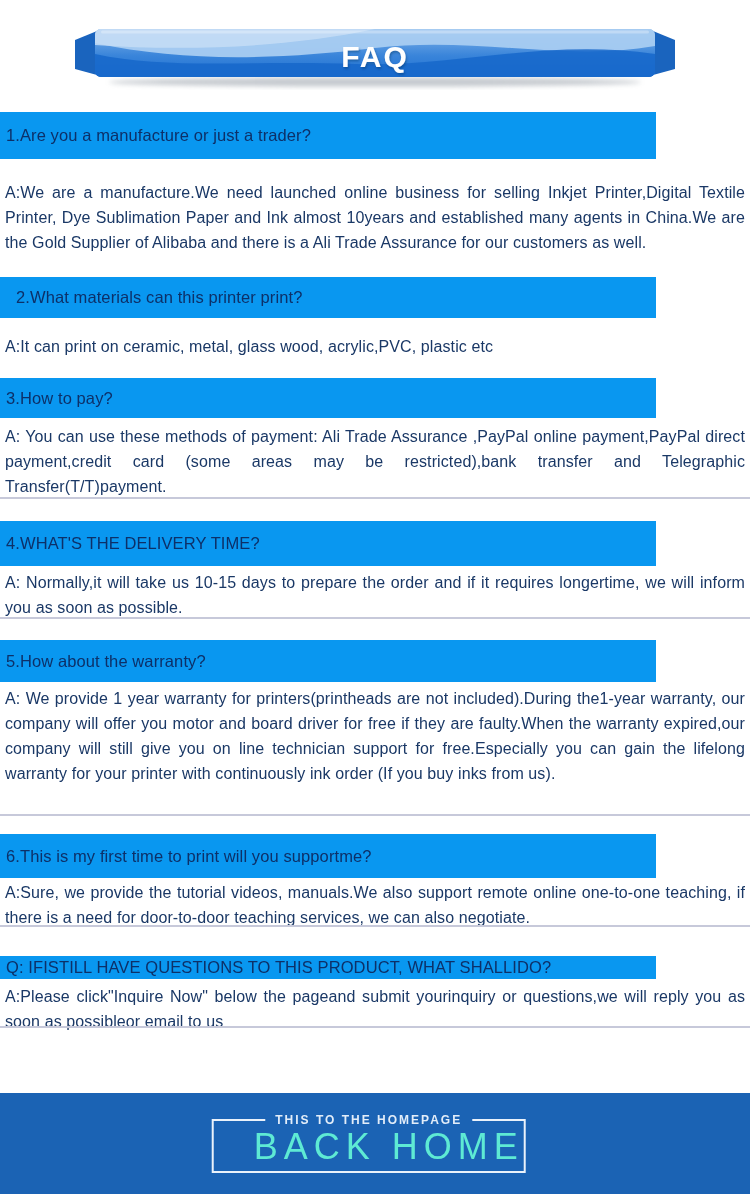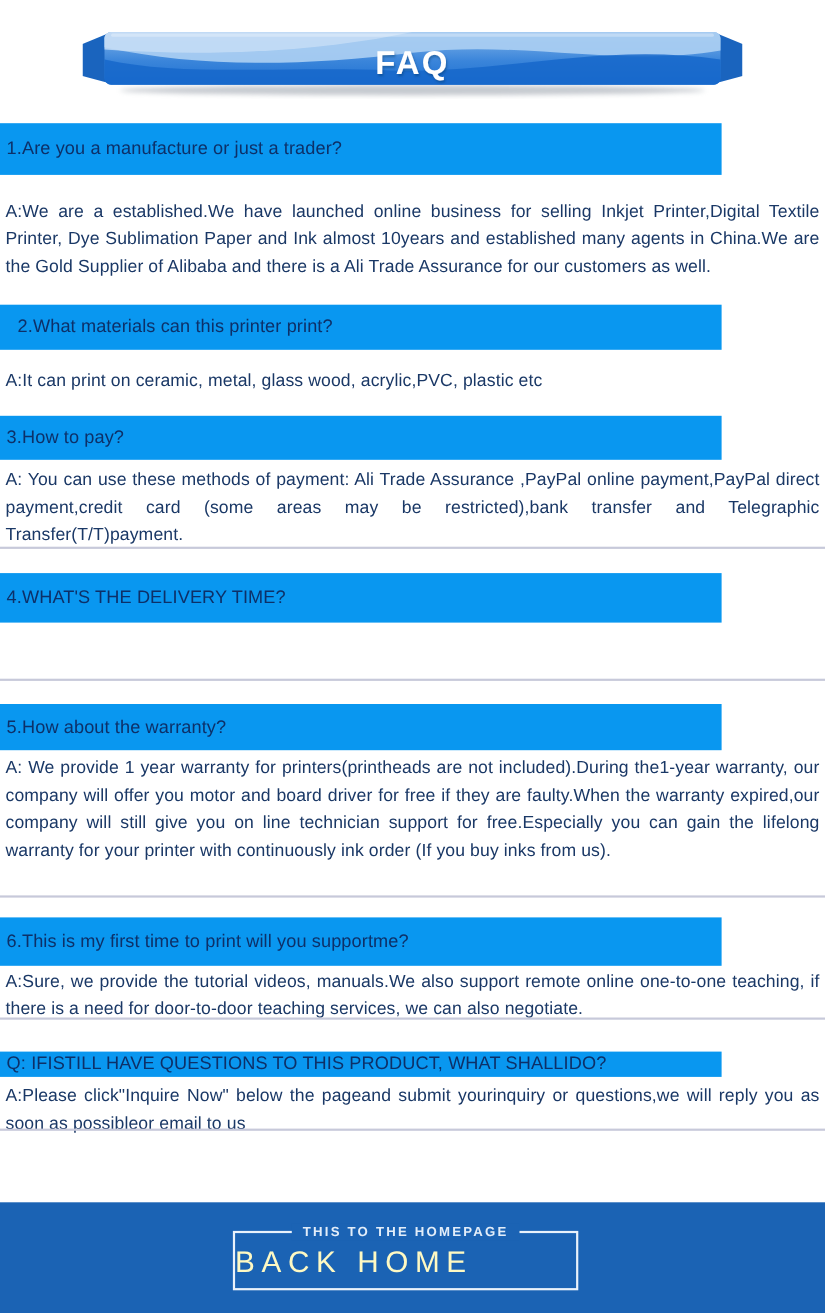--- a/index.html
+++ b/index.html
@@ -86,24 +86,24 @@
     padding: 0 10px;
     font-size: 12px;
     font-weight: bold;
     letter-spacing: 2px;
     color: #E2EDF9;
     white-space: nowrap;
     line-height: 16px;
   }
   .back-big {
     width: 100%;
-    text-align: left;
-    font-size: 27px;
+    text-align: right;
+    font-size: 36px;
     letter-spacing: 6px;
-    color: #fef9c3;
+    color: #5eead4;
     line-height: 52px;
     font-weight: 400;
   }
 </style>
 </head>
 <body>
 
 <div class="page">
 
   <div class="banner-wrap">
@@ -135,36 +135,37 @@
       <path d="M20,45 C20,48.3 22.7,51 26,51 L574,51 C577.3,51 580,48.3 580,45 L580,28 C470,12 380,42 280,38 C180,34 92,44 20,28 Z" fill="#1667CA" opacity="0.85"></path>
 
       <rect x="26" y="4.5" width="548" height="3" rx="1.5" fill="#FFFFFF" opacity="0.3"></rect>
       <text x="300" y="41" text-anchor="middle" font-size="30" font-weight="bold" letter-spacing="2" fill="#FFFFFF" filter="url(#ds)" font-family="Liberation Sans, sans-serif">FAQ</text>
     </svg>
   </div>
 
   <div class="qbar" style="top:112px;height:47px;">
     <span>1.Are you a manufacture or just a trader?</span>
   </div>
-  <div class="answer" style="top:180px;">A:We are a established.We have launched online business for selling Inkjet Printer,Digital Textile Printer, Dye Sublimation Paper and Ink almost 10years and established many agents in China.We are the Gold Supplier of Alibaba and there is a Ali Trade Assurance for our customers as well.</div>
+  <div class="answer" style="top:180px;">A:We are a manufacture.We need launched online business for selling Inkjet Printer,Digital Textile Printer, Dye Sublimation Paper and Ink almost 10years and established many agents in China.We are the Gold Supplier of Alibaba and there is a Ali Trade Assurance for our customers as well.</div>
 
   <div class="qbar" style="top:277px;height:41px;padding-left:16px;">
     <span>2.What materials can this printer print?</span>
   </div>
   <div class="answer" style="top:334px;">A:It can print on ceramic, metal, glass wood, acrylic,PVC, plastic etc</div>
 
   <div class="qbar" style="top:378px;height:40px;">
     <span>3.How to pay?</span>
   </div>
   <div class="answer" style="top:424px;">A: You can use these methods of payment: Ali Trade Assurance ,PayPal online payment,PayPal direct payment,credit card (some areas may be restricted),bank transfer and Telegraphic Transfer(T/T)payment.</div>
   <div class="divider" style="top:497px;"></div>
 
   <div class="qbar" style="top:521px;height:45px;">
     <span>4.WHAT'S THE DELIVERY TIME?</span>
   </div>
+  <div class="answer" style="top:570px;">A: Normally,it will take us 10-15 days to prepare the order and if it requires longertime, we will inform you as soon as possible.</div>
   <div class="divider" style="top:617px;"></div>
 
   <div class="qbar" style="top:640px;height:42px;">
     <span>5.How about the warranty?</span>
   </div>
   <div class="answer" style="top:686px;">A: We provide 1 year warranty for printers(printheads are not included).During the1-year warranty, our company will offer you motor and board driver for free if they are faulty.When the warranty expired,our company will still give you on line technician support for free.Especially you can gain the lifelong warranty for your printer with continuously ink order (If you buy inks from us).</div>
   <div class="divider" style="top:814px;"></div>
 
   <div class="qbar" style="top:834px;height:44px;">
     <span>6.This is my first time to print will you supportme?</span>

